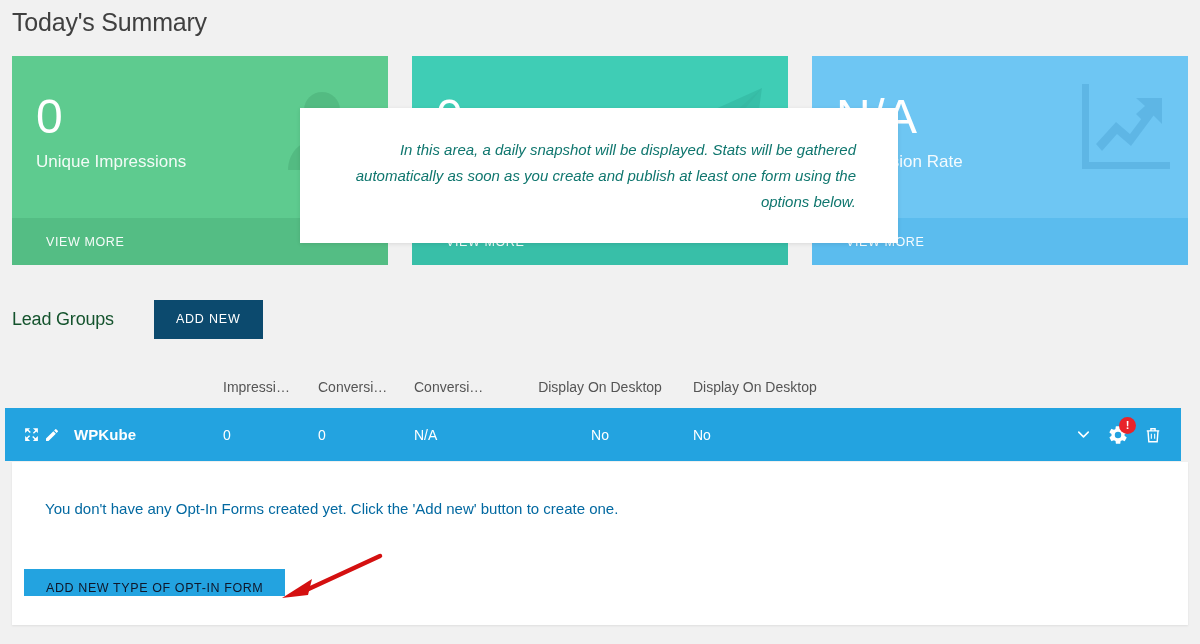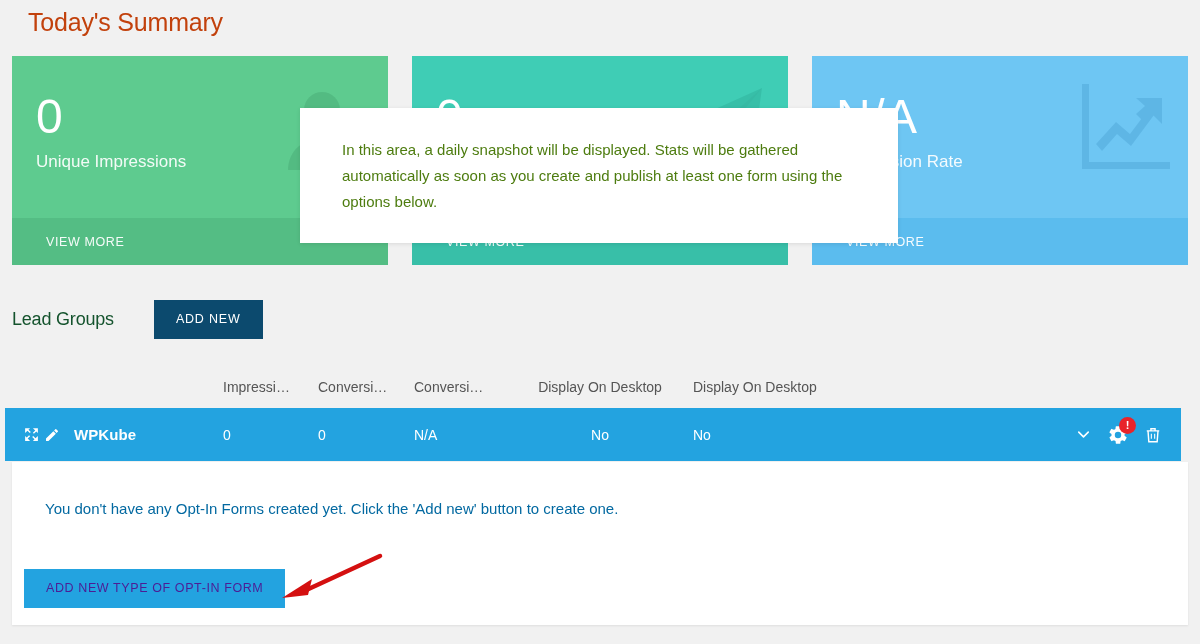--- a/index.html
+++ b/index.html
@@ -10,25 +10,25 @@
     background: #f1f1f1;
     font-family: "Liberation Sans", sans-serif;
     overflow: hidden;
     position: relative;
     -webkit-font-smoothing: antialiased;
   }
 
   
   .page-title {
     position: absolute;
-    left: 28px;
+    left: 12px;
     top: 8px;
     font-size: 25px;
     font-weight: 400;
-    color: #c2410c;
+    color: #404040;
     letter-spacing: -0.2px;
   }
 
   
   .cards {
     position: absolute;
     left: 12px;
     top: 56px;
     width: 1176px;
     height: 209px;
@@ -101,22 +101,23 @@
     z-index: 50;
     display: flex;
     align-items: center;
     justify-content: center;
     padding: 0 42px;
     box-shadow: 0 1px 4px rgba(0,0,0,0.10);
   }
   .tooltip-text {
     font-size: 15px;
     line-height: 26px;
-    color: #4d7c0f;
-    text-align: left;
+    color: #0f766e;
+    text-align: right;
+    font-style: italic;
   }
 
   
   .lg-header {
     position: absolute;
     left: 12px;
     top: 300px;
     display: flex;
     align-items: center;
   }
@@ -214,27 +215,27 @@
     left: 33px;
     top: 38px;
     font-size: 15px;
     color: #0369a1;
   }
   .btn-add-form {
     position: absolute;
     left: 12px;
     top: 107px;
     background: #23a3e0;
-    color: #4c1d95;
+    color: #0f172a;
     border: none;
     font-family: inherit;
     font-size: 12.5px;
     letter-spacing: 0.6px;
     padding: 0 22px;
-    height: 39px;
+    height: 27px;
     line-height: 39px;
     cursor: pointer;
   }
 
   
   .annot-arrow {
     position: absolute;
     left: 272px;
     top: 548px;
     width: 120px;

